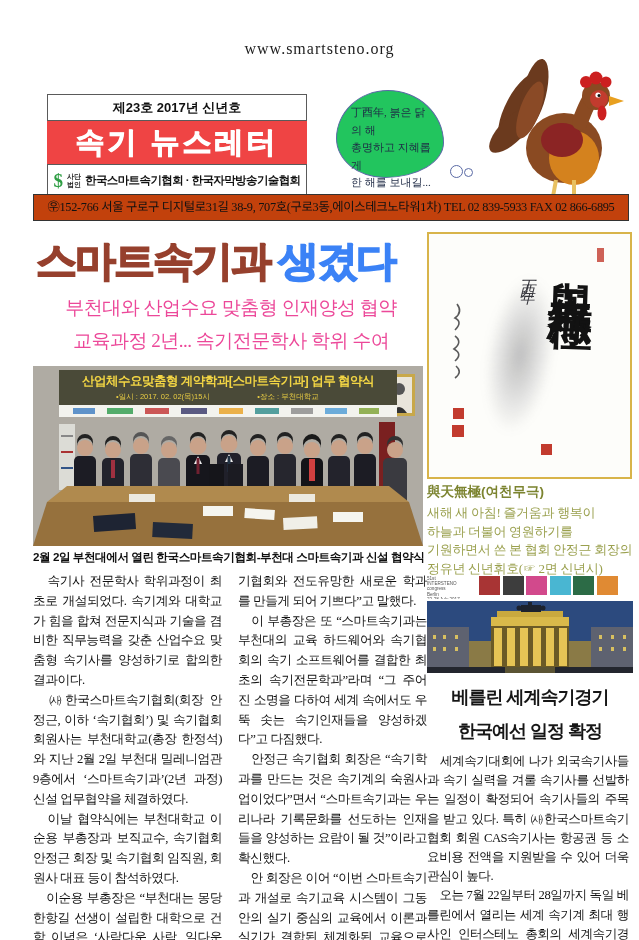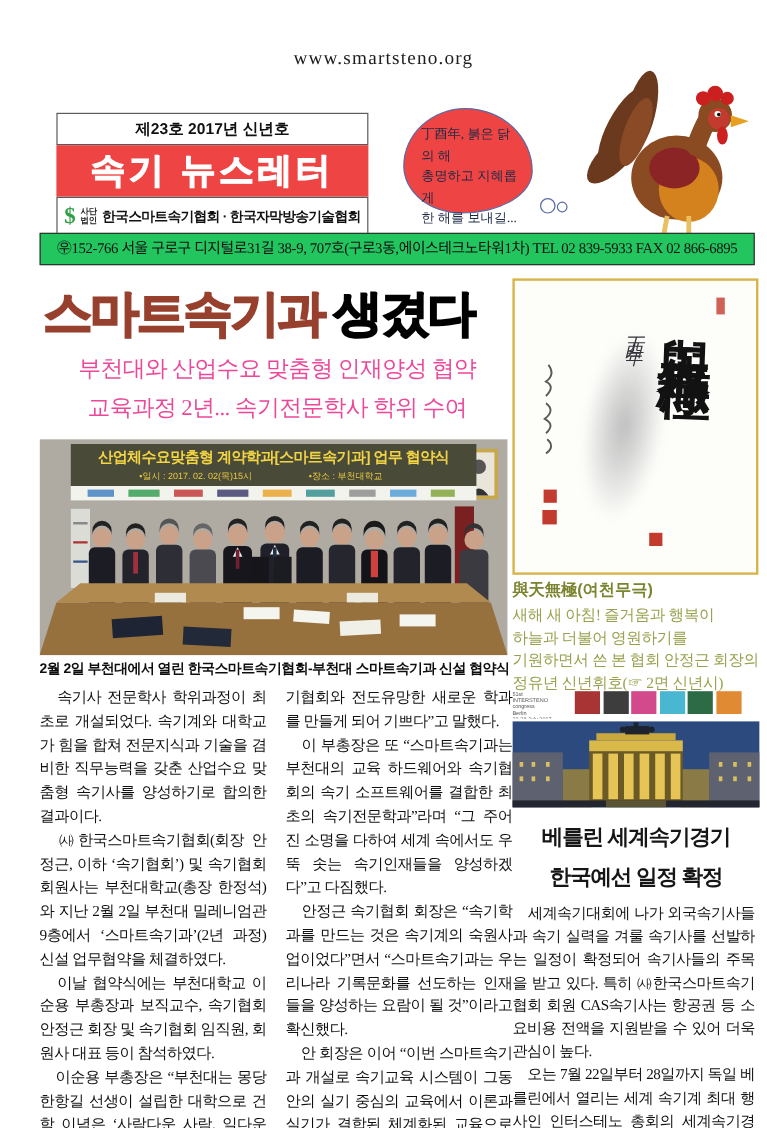--- a/index.html
+++ b/index.html
@@ -18,34 +18,34 @@
   .title-box{height:43px;display:flex;align-items:center;justify-content:center;color:#fff;
              font-family:"Liberation Sans","DejaVu Sans",sans-serif;font-weight:900;font-size:29px;
              letter-spacing:3px;-webkit-text-stroke:1px #fff;}
   .org-box{border:1.5px solid #5a5a5a;height:31px;display:flex;align-items:center;justify-content:center;gap:4px;background:#fff;}
   .org-logo{color:#2f9e44;font-weight:900;font-size:19px;font-family:"Liberation Serif",serif;line-height:1;}
   .org-badge{display:flex;flex-direction:column;font-size:7px;line-height:8px;font-weight:bold;
              font-family:"Liberation Sans",sans-serif;color:#222;}
   .org-names{font-family:"Liberation Sans","DejaVu Sans",sans-serif;font-weight:800;font-size:11.5px;letter-spacing:-0.6px;}
 
   
-  .bubble{left:336px;top:90px;width:108px;height:88px;border:1.5px solid #5a6aa5;background:#ef4444;
+  .bubble{left:336px;top:90px;width:108px;height:88px;border:1.5px solid #5a6aa5;background:#22c55e;
           border-radius:48% 52% 55% 45% / 55% 60% 40% 45%;
           padding:13px 8px 8px 14px;box-sizing:border-box;font-size:11px;line-height:17.5px;color:#1e2a45;}
   .dot1{left:450px;top:165px;width:11px;height:11px;border:1.3px solid #5a6aa5;border-radius:50%;background:#fff;}
   .dot2{left:464px;top:168px;width:7px;height:7px;border:1.2px solid #5a6aa5;border-radius:50%;background:#fff;}
 
   
-  .address-bar{left:33px;top:194px;width:594px;height:25px;border:1.3px solid #333;background:#22c55e;
+  .address-bar{left:33px;top:194px;width:594px;height:25px;border:1.3px solid #333;background:#c2410c;
                line-height:24px;text-align:center;font-size:12.3px;letter-spacing:-0.3px;white-space:nowrap;}
 
   
   .headline{left:36px;top:234px;width:390px;font-family:"Liberation Sans","DejaVu Sans",sans-serif;
             font-weight:900;font-size:41px;letter-spacing:-2px;-webkit-text-stroke:1.6px currentColor;white-space:nowrap;}
-  .headline .rest{color:#000000;margin-left:8px;}
+  .headline .rest{color:#3b82f6;margin-left:8px;}
   .subhead{left:36px;top:291px;width:390px;text-align:center;font-size:19px;line-height:33px;
            letter-spacing:-0.5px;color:#ec4899;}
   .photo{left:33px;top:366px;width:390px;height:180px;}
   .photo-caption{left:33px;top:550px;width:394px;font-family:"Liberation Sans","DejaVu Sans",sans-serif;
                  font-weight:700;font-size:11.6px;letter-spacing:-0.45px;color:#0e0e0e;white-space:nowrap;}
   .cols{left:33px;top:572px;width:394px;display:flex;gap:16px;}
   .col{width:189px;font-size:12.7px;line-height:19.8px;text-align:justify;letter-spacing:-0.45px;color:#101010;}
 
   
   .calli-frame{left:427px;top:232px;width:201px;height:243px;border:2.5px solid #d8b44a;background:#fdfdfa;}

